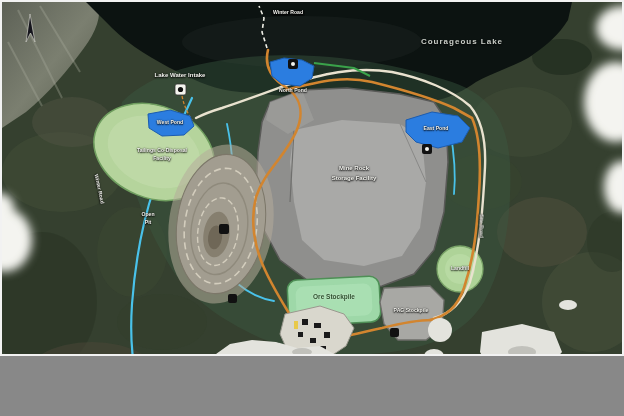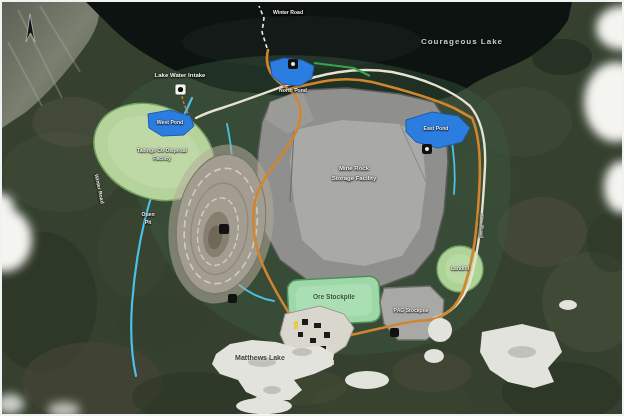--- a/index.html
+++ b/index.html
@@ -1,16 +1,16 @@
 <!DOCTYPE html>
 <html><head>
 <meta charset="utf-8">
 <style>
   html,body{margin:0;padding:0;background:#888;}
-  #frame{position:relative;width:624px;height:416px;background:#35402f;overflow:hidden;
+  #frame{position:relative;width:624px;height:356px;background:#35402f;overflow:hidden;
          box-sizing:border-box;border:2px solid #f2f2f2;outline:1px solid #8a8a8a;
          font-family:"Liberation Sans",sans-serif;padding-left:29px;}
   svg{position:absolute;left:0;top:0;}
   .lbl{position:absolute;transform:translate(-50%,-50%);white-space:nowrap;line-height:1.15;
        text-align:center;pointer-events:none;}
   .lw{color:#f3f3ee;font-size:6px;font-weight:bold;text-shadow:0 0 2px #000,0 1px 2px #000;}
   .lw5{font-size:6px;transform:translate(-50%,-50%) scale(.85);}
   .ldark{color:#3f3f38;font-size:7px;font-weight:bold;text-shadow:0 0 2px rgba(255,255,255,.85);}
   .lgreen{color:#30502f;font-size:6.5px;font-weight:bold;text-shadow:0 0 2px rgba(255,255,255,.6);}
   .llake{color:#c9cdc7;font-size:8px;font-weight:bold;letter-spacing:1px;text-shadow:0 1px 2px #000;}

